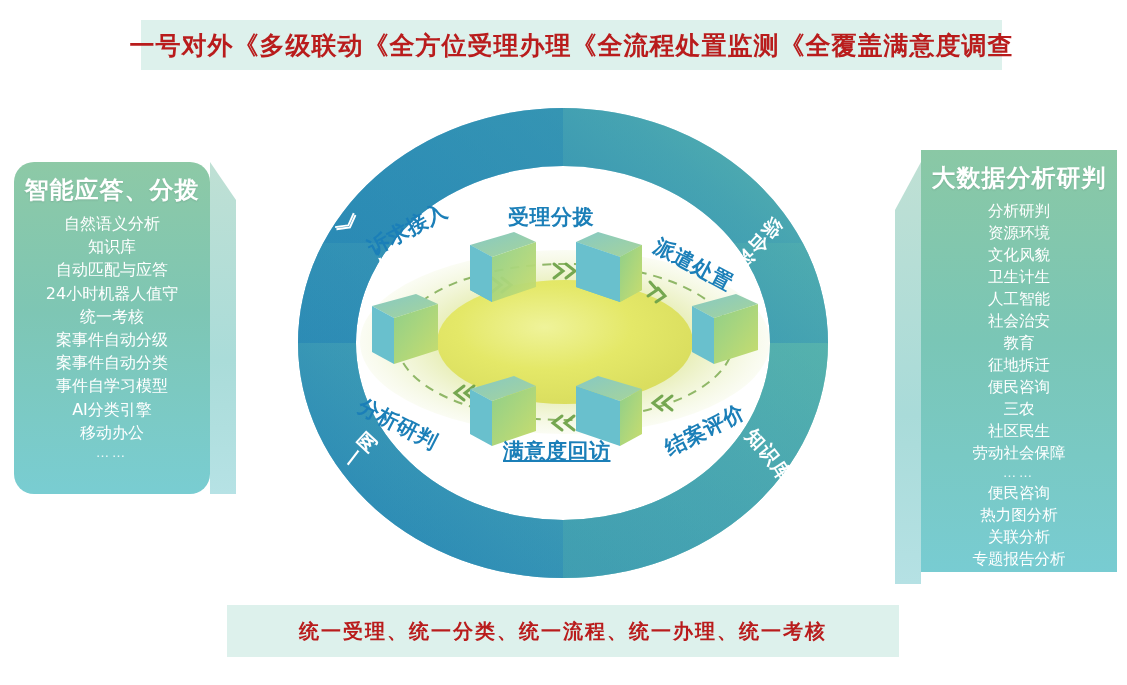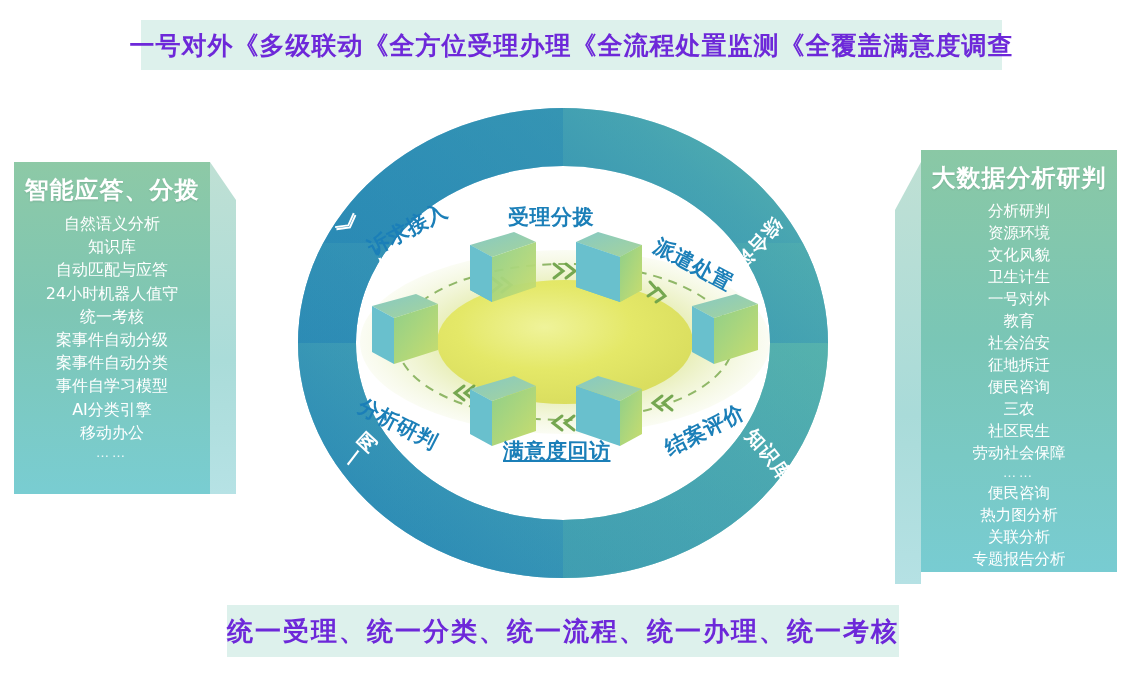--- a/index.html
+++ b/index.html
@@ -22,38 +22,38 @@
     height: 685px;
   }
 
   
   .banner {
     position: absolute;
     background: #ddf1ec;
     display: flex;
     align-items: center;
     justify-content: center;
-    color: #6d28d9;
+    color: #b91c1c;
     font-weight: bold;
     letter-spacing: 1px;
     white-space: nowrap;
   }
   #banner-top {
     left: 141px;
     top: 20px;
     width: 861px;
     height: 50px;
     font-size: 25px;
   }
   #banner-bottom {
     left: 227px;
     top: 605px;
     width: 672px;
     height: 52px;
-    font-size: 26px;
+    font-size: 20px;
     letter-spacing: 2px;
   }
 
   
   .side-panel {
     position: absolute;
     box-sizing: border-box;
     text-align: center;
     color: #ffffff;
     padding-top: 12px;
@@ -84,20 +84,21 @@
     letter-spacing: 3px;
     opacity: 0.85;
   }
 
   #panel-left {
     left: 14px;
     top: 162px;
     width: 196px;
     height: 332px;
     background: linear-gradient(to bottom, #8dc9a6 0%, #7ec6b4 45%, #79cdd2 100%);
+    border-radius: 20px;
   }
   #panel-right {
     left: 921px;
     top: 150px;
     width: 196px;
     height: 422px;
     background: linear-gradient(to bottom, #8ac8a5 0%, #7ac6b6 45%, #78ccd2 100%);
   }
   #panel-right .panel-list { font-size: 15.5px; line-height: 1.42; }
 
@@ -201,23 +202,23 @@
   <div class="flap" id="flap-right"></div>
 
   <div class="side-panel" id="panel-right">
     <div class="panel-body">
       <div class="panel-title">大数据分析研判</div>
       <ul class="panel-list" id="right-panel-list">
           <li>分析研判</li>
           <li>资源环境</li>
           <li>文化风貌</li>
           <li>卫生计生</li>
-          <li>一号对外</li>
+          <li>人工智能</li>
+          <li>社会治安</li>
           <li>教育</li>
-          <li>社会治安</li>
           <li>征地拆迁</li>
           <li>便民咨询</li>
           <li>三农</li>
           <li>社区民生</li>
           <li>劳动社会保障</li>
           <li class="dots">……</li>
           <li>便民咨询</li>
           <li>热力图分析</li>
           <li>关联分析</li>
           <li>专题报告分析</li>

